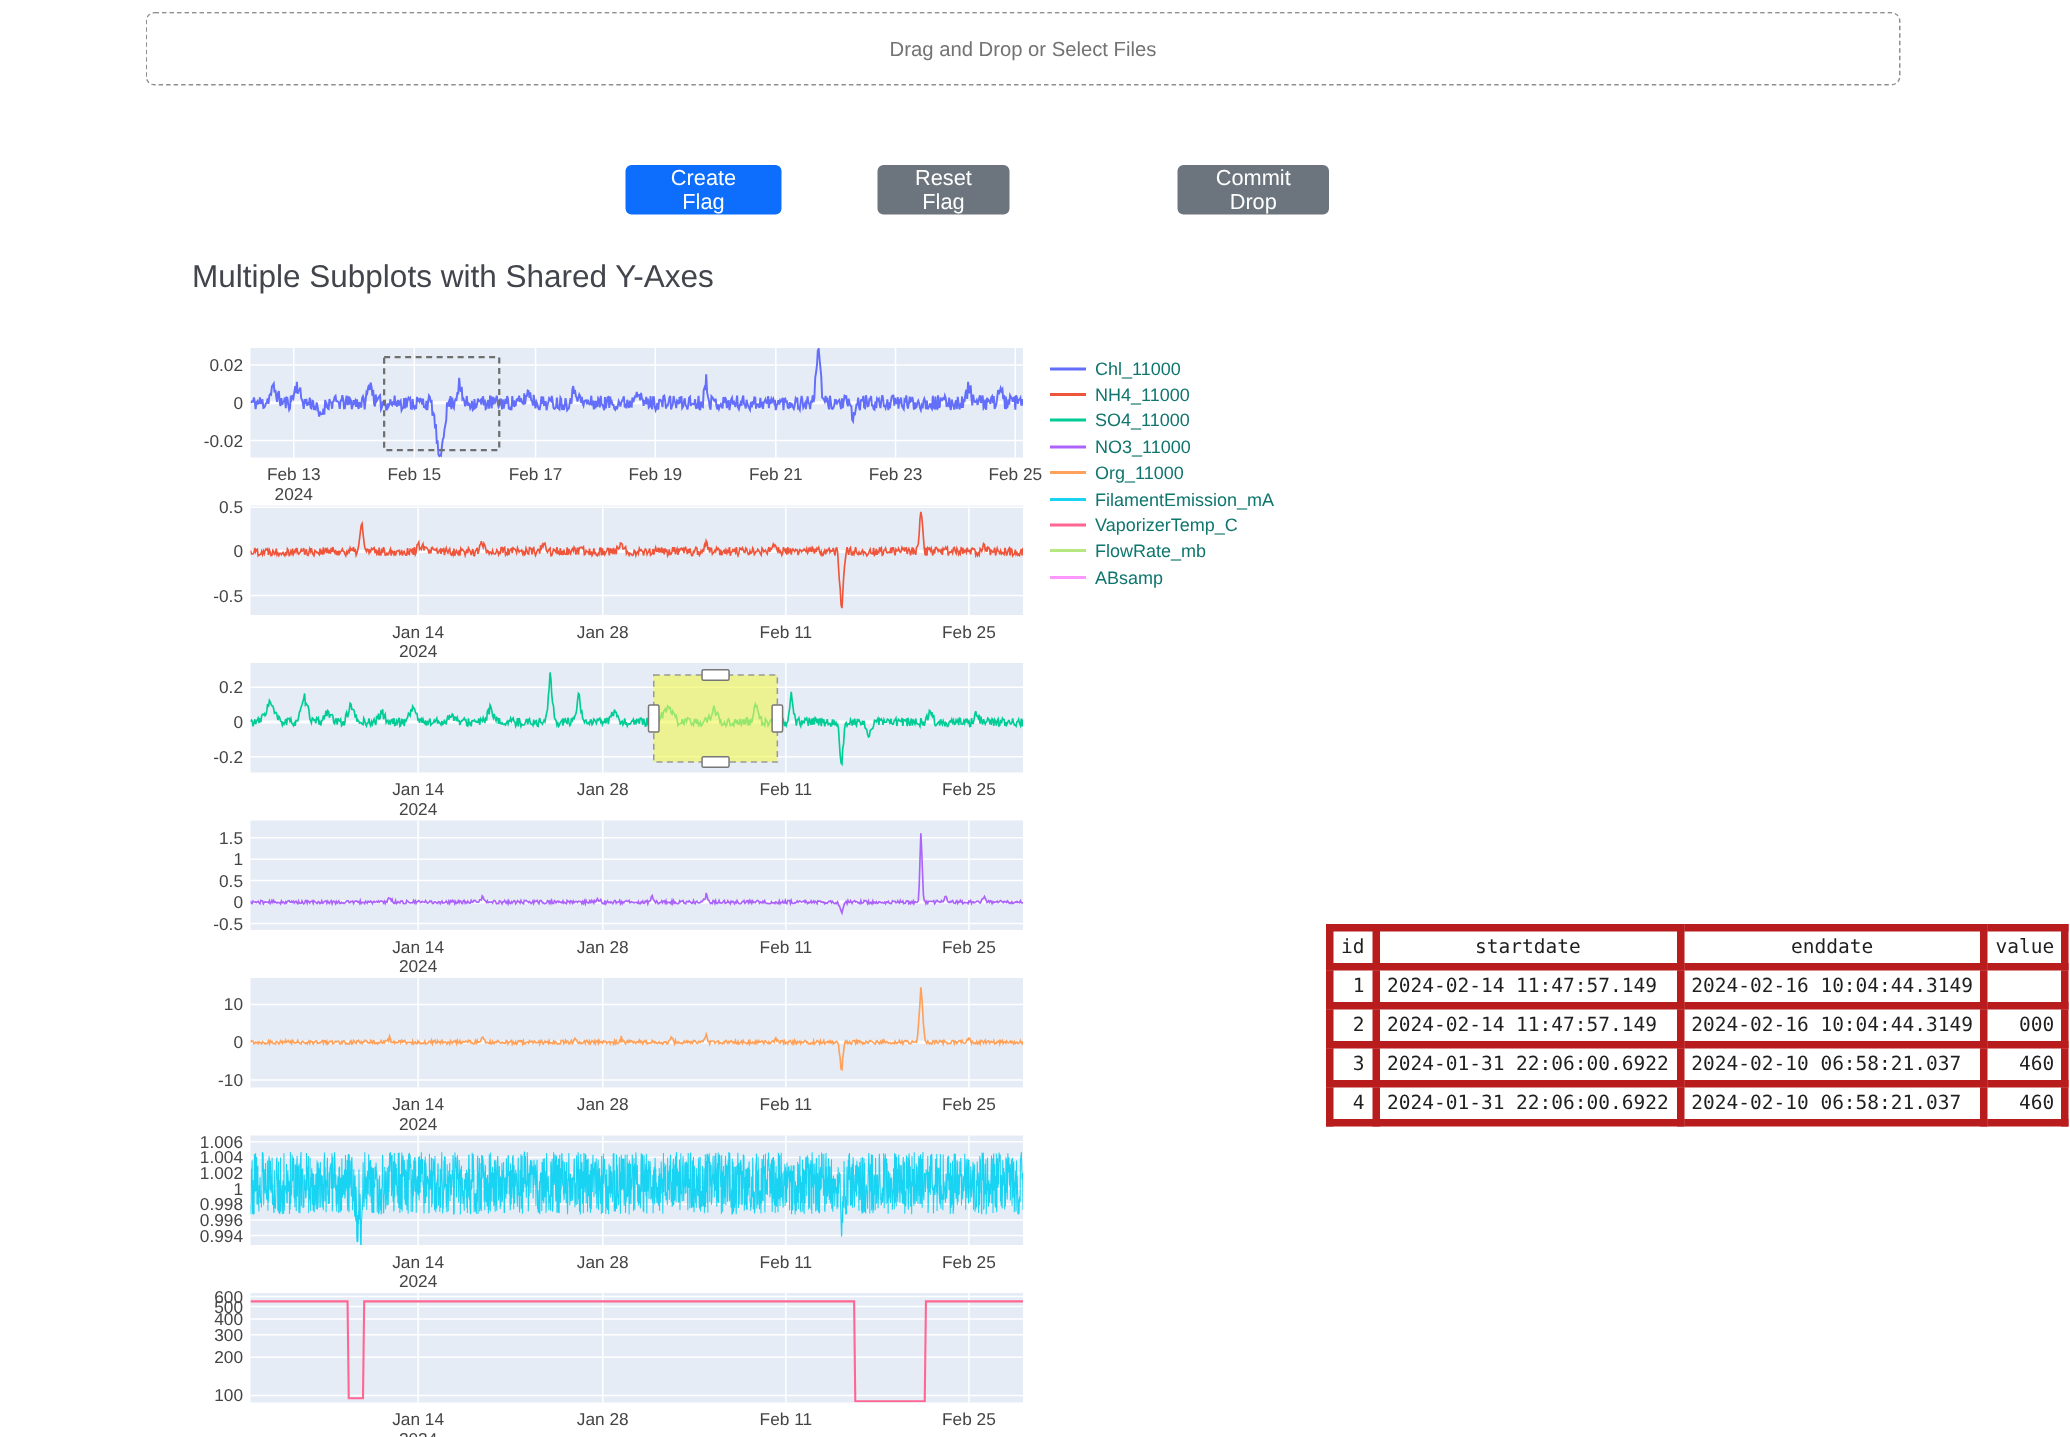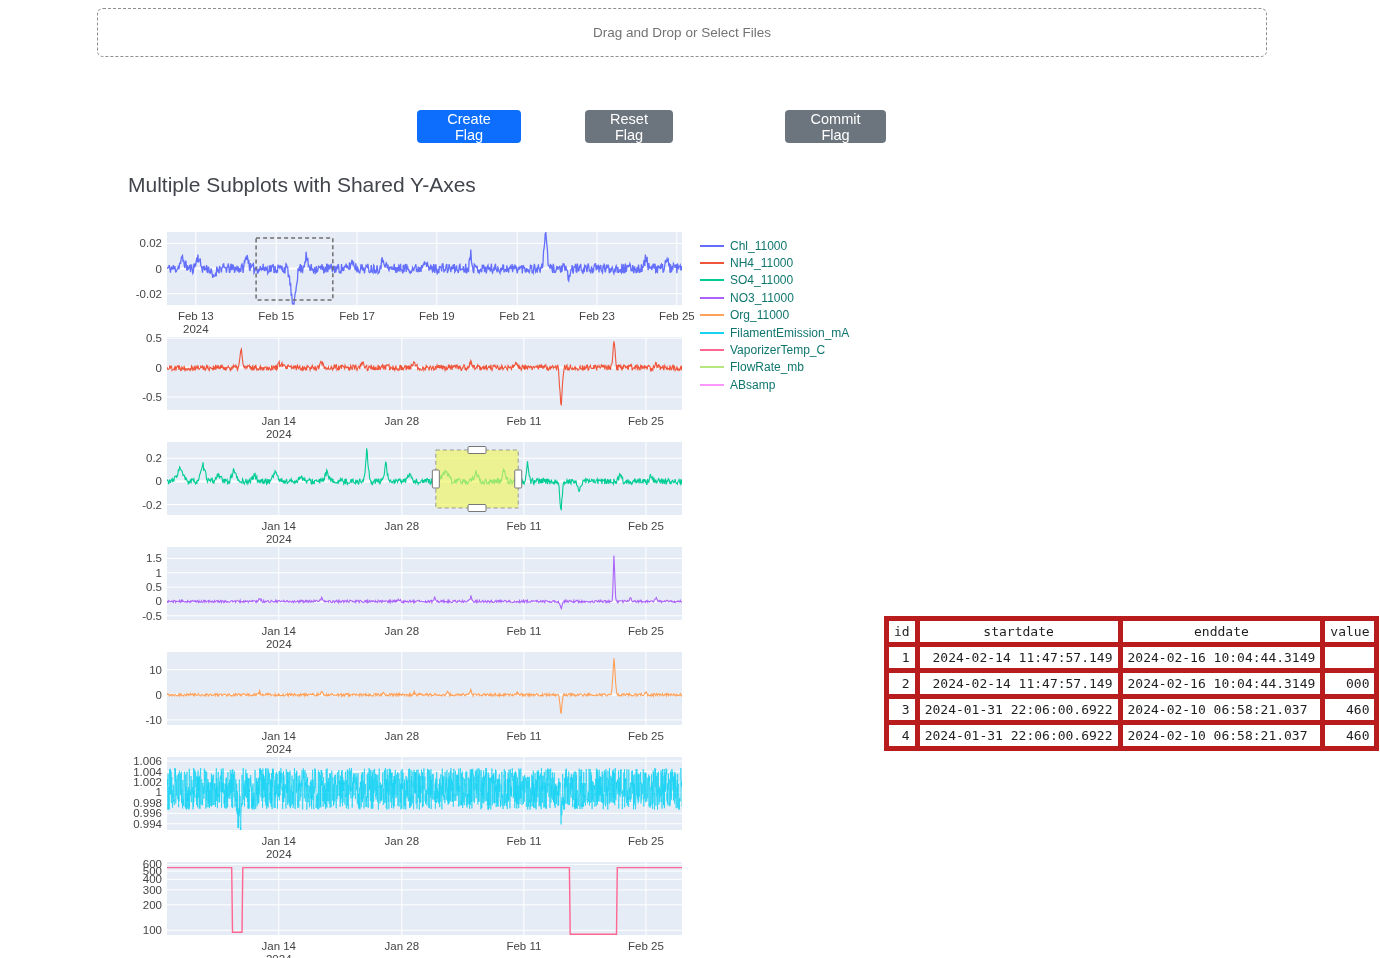--- a/index.html
+++ b/index.html
@@ -31,39 +31,39 @@
   #legend { position:absolute; left:574px; top:9px; }
   .legend-item { display:flex; align-items:center; height:17.4px; cursor:pointer; }
   .legend-line { width:24px; height:2px; margin-right:6px; flex:none; }
   .legend-label { font-size:12px; color:#0f766e; white-space:nowrap; }
 
   #flags-table { position:absolute; left:884px; top:616px; border-collapse:collapse;
     font-family:"DejaVu Sans Mono", monospace; font-size:13px; color:#1f1f1f; background:#fff; }
   #flags-table th, #flags-table td { border:5px solid #b91c1c; height:26px; padding:0 5px; font-weight:normal; white-space:nowrap; }
   #flags-table th { text-align:center; }
   #flags-table td.col-0 { text-align:right; width:24px; }
-  #flags-table td.col-1 { text-align:right; width:198px;margin-top:48px; }
+  #flags-table td.col-1 { text-align:left; width:198px;margin-top:48px; }
   #flags-table td.col-2 { text-align:left; width:194px; }
   #flags-table td.col-3 { text-align:right; width:46px; }
 
   .tick-text { font-family:"Liberation Sans", sans-serif; }
 </style>
 </head>
 <body>
 
 <div class="page">
 
   <div class="upload">
     <span>Drag and Drop or Select Files</span>
   </div>
 
 
   <button class="btn" id="btn-create" style="background: rgb(13, 110, 253);">Create Flag</button>
   <button class="btn" id="btn-reset" style="background: rgb(108, 117, 125);">Reset Flag</button>
-  <button class="btn" id="btn-commit" style="background: rgb(108, 117, 125);">Commit Flag</button>
+  <button class="btn" id="btn-commit" style="background: rgb(108, 117, 125);">Commit Drop</button>
 
   <div class="fig-title">Multiple Subplots with Shared Y-Axes</div>
 
   <div id="figure">
     <div id="subplots">
         <svg width="556" height="105">
           <defs>
             <clipPath id="clip0">
               <rect x="41" y="4" width="515" height="73"></rect>
             </clipPath>

